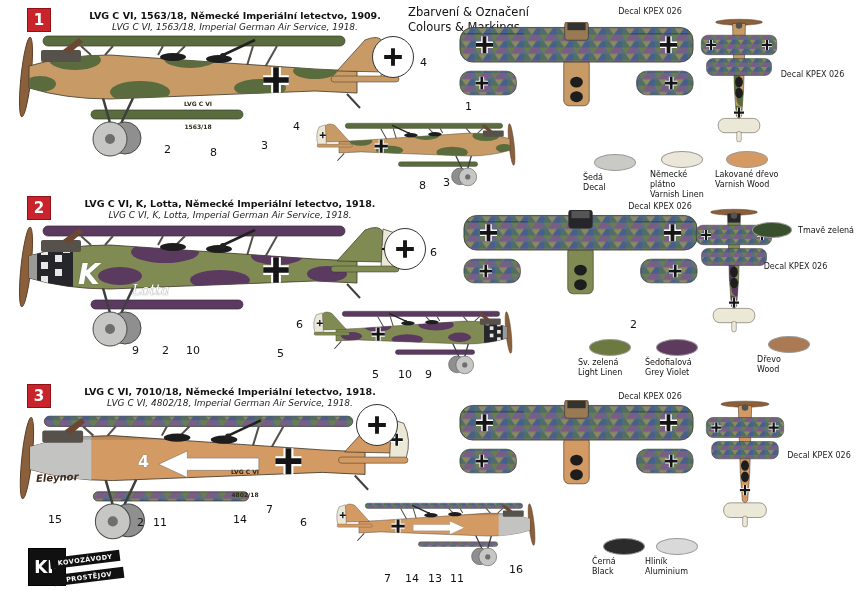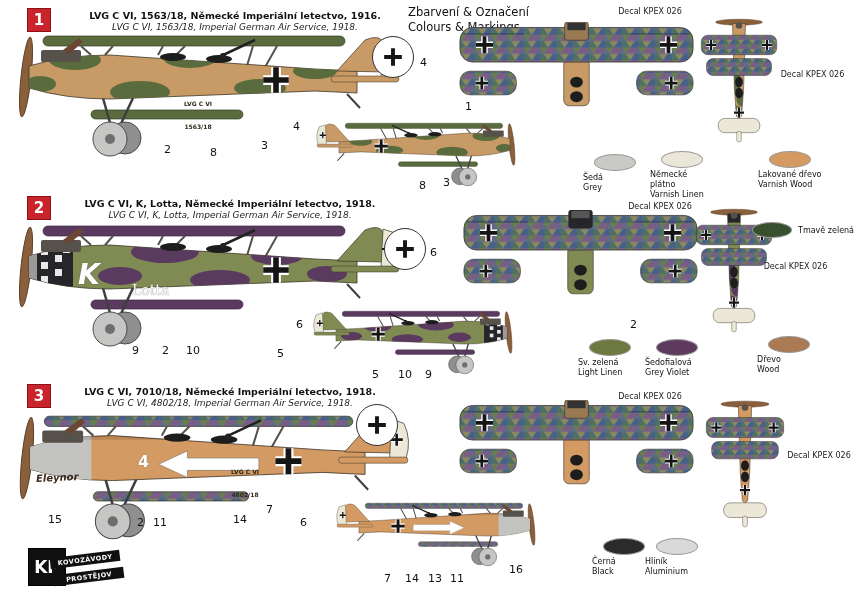--- a/index.html
+++ b/index.html
@@ -27,21 +27,21 @@
   .zoom svg{width:26px;height:26px;}
   
   .swatch{position:absolute;width:64px;text-align:left;font-size:8px;line-height:1.25;}
   .swatch .chip{width:42px;height:17px;border-radius:50%;margin:0 auto 2px;border:1px solid #9a9a9a;box-sizing:border-box;}
   .swatch-h{position:absolute;display:flex;align-items:center;gap:6px;font-size:8px;}
   .swatch-h .chip{width:40px;height:16px;border-radius:50%;border:1px solid #9a9a9a;box-sizing:border-box;flex:0 0 auto;}
   
   .mk{position:absolute;white-space:pre;}
   .mk-code{font-size:6px;font-weight:bold;color:#2f2a16;text-align:center;line-height:1.3;}
   .mk-K{font-size:28px;font-weight:bold;font-style:italic;color:#fff;text-shadow:0 0 1px #444;}
-  .mk-lotta{font-size:14px;color:#fff;font-family:"DejaVu Serif","Liberation Serif",serif;text-shadow:0 0 1px #444;}
+  .mk-lotta{font-size:14px;font-style:italic;color:#fff;font-family:"DejaVu Serif","Liberation Serif",serif;text-shadow:0 0 1px #444;}
   .mk-eleynor{font-size:10px;font-style:italic;font-weight:bold;color:#3d2a1c;transform:rotate(-3deg);}
   .mk-4{font-size:16px;font-weight:bold;color:#fff;text-shadow:0 0 1px #555;}
   
   .kp-box{position:absolute;left:28px;top:548px;width:36px;height:36px;background:#101010;
           color:#fff;font-weight:bold;font-size:17px;display:flex;align-items:center;justify-content:center;
           border:1px solid #000;}
   .kp-ribbon{position:absolute;background:#101010;color:#fff;font-size:6.5px;font-weight:bold;
              display:flex;align-items:center;justify-content:center;letter-spacing:.5px;
              width:70px;height:11px;transform:rotate(-7deg);}
   svg{display:block;}
@@ -299,21 +299,21 @@
   </svg>
 
   <div class="hdr">
     <div>Zbarvení &amp; Označení</div>
     <div>Colours &amp; Markings</div>
   </div>
 
   <div class="layer">
     <div class="badge" style="left:27px;top:8px">1</div>
     <div class="titleblock" style="left:85px;top:10px">
-      <div class="t-cz">LVG C VI, 1563/18, Německé Imperiální letectvo, 1916.</div>
+      <div class="t-cz">LVG C VI, 1563/18, Německé Imperiální letectvo, 1909.</div>
       <div class="t-en">LVG C VI, 1563/18, Imperial German Air Service, 1918.</div>
     </div>
 
     <svg class="abs" style="left:15px;top:26px" width="400" height="140" viewBox="0 0 400 140">
         <use href="#profile1"></use>
       </svg>
     <div class="mk mk-code" style="left:168px;top:84px;width:60px">
       <div>LVG C VI</div>
       <div>1563/18</div>
     </div>
@@ -437,28 +437,28 @@
     <div class="co" style="left:405px;top:572px">14</div>
     <div class="co" style="left:428px;top:572px">13</div>
     <div class="co" style="left:450px;top:572px">11</div>
     <div class="co" style="left:509px;top:563px">16</div>
   </div>
 
   <div class="layer">
     <div class="swatch" style="left:583px;top:154px">
       <div class="chip" style="background: rgb(201, 201, 197);"></div>
       <div>Šedá</div>
-      <div>Grey</div>
+      <div>Decal</div>
     </div>
     <div class="swatch" style="left:650px;top:151px">
       <div class="chip" style="background: rgb(234, 230, 216);"></div>
       <div>Německé plátno</div>
       <div>Varnish Linen</div>
     </div>
-    <div class="swatch" style="left:758px;top:151px">
+    <div class="swatch" style="left:715px;top:151px">
       <div class="chip" style="background: rgb(213, 154, 98);"></div>
       <div>Lakované dřevo</div>
       <div>Varnish Wood</div>
     </div>
 
     <div class="swatch-h" style="left:752px;top:222px">
       <div class="chip" style="background: rgb(57, 80, 46);"></div>
       <div>Tmavě zelená</div>
     </div>
 

